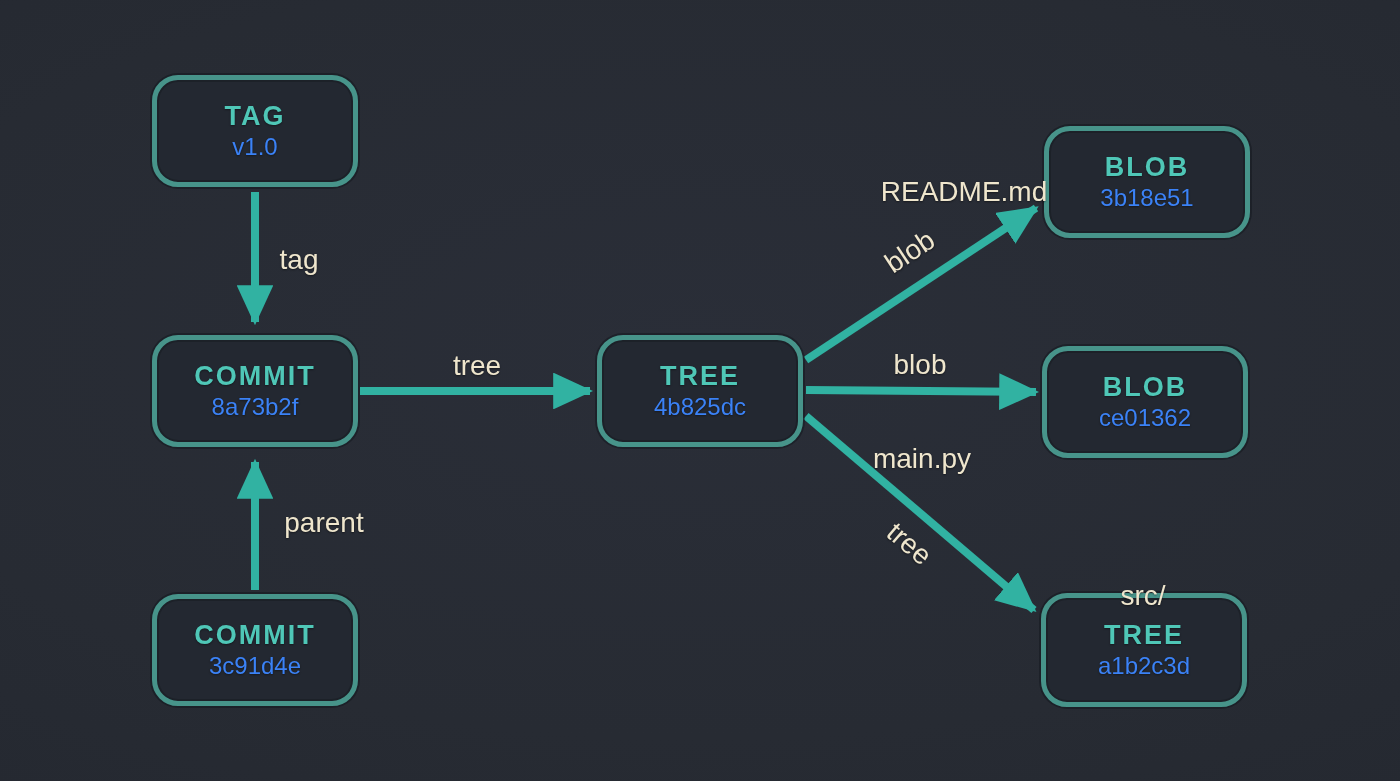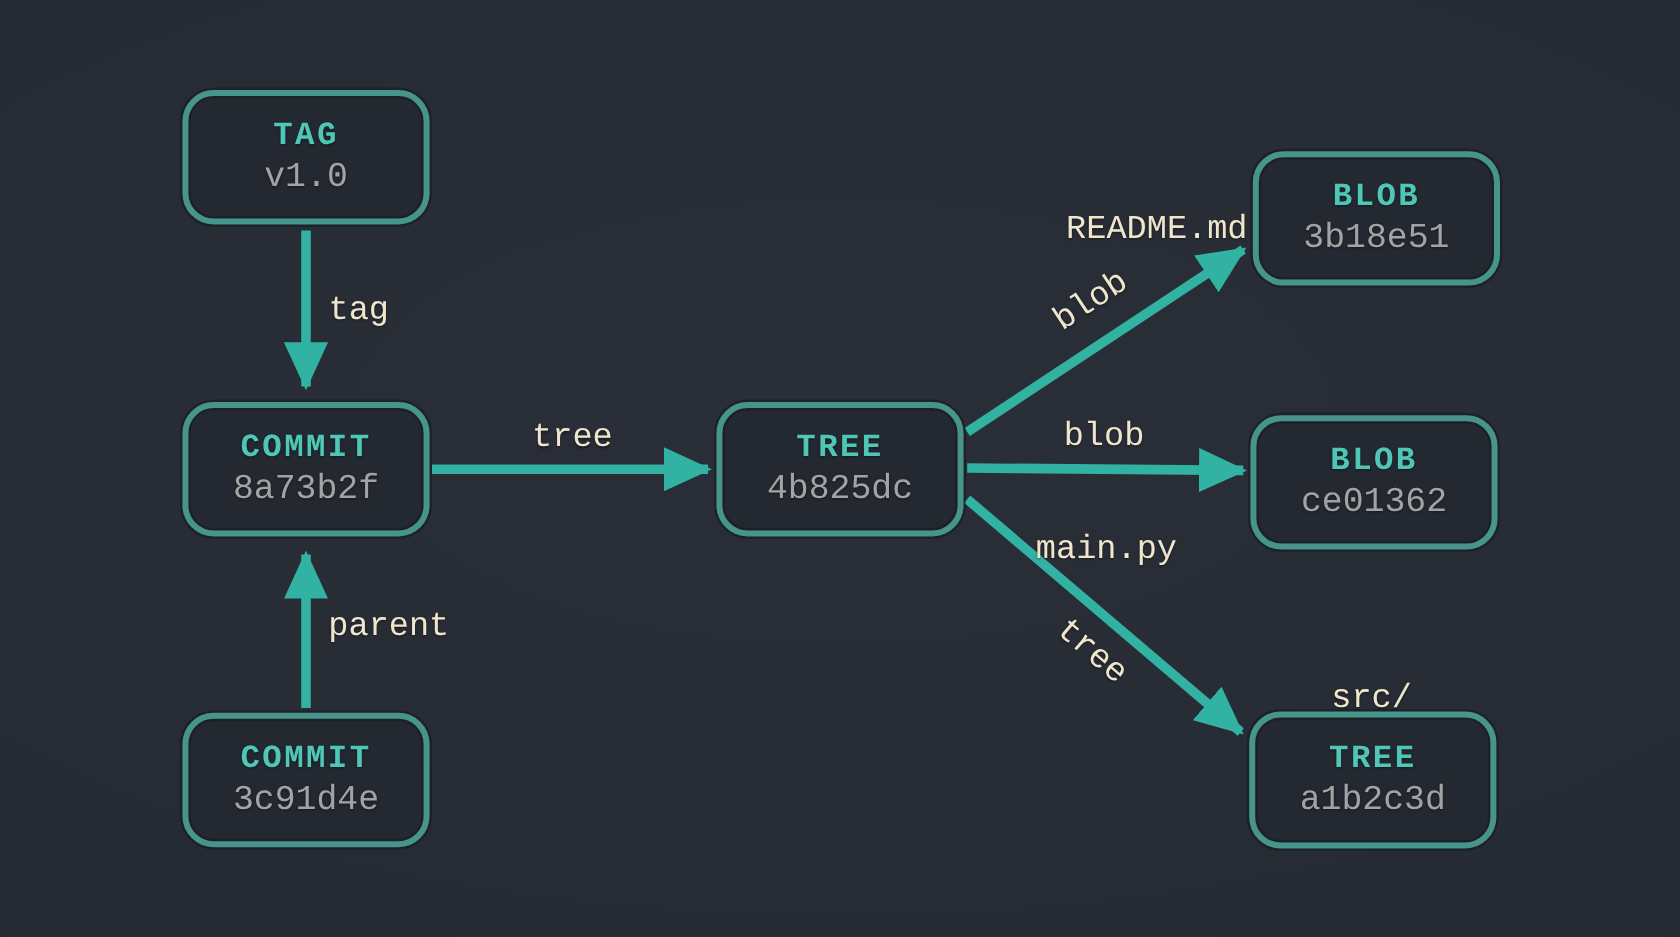--- a/index.html
+++ b/index.html
@@ -6,21 +6,21 @@
     margin: 0;
     padding: 0;
     background: #1e222a;
   }
   .stage {
     position: relative;
     width: 1400px;
     height: 781px;
     overflow: hidden;
     background: radial-gradient(ellipse 110% 90% at 50% 45%, #2a2e38 0%, #272b33 55%, #23272f 100%);
-    font-family: Liberation Mono, monospace;
+    font-family: Liberation Sans, sans-serif;
   }
   svg.wires {
     position: absolute;
     inset: 0;
     width: 1400px;
     height: 781px;
   }
   .node {
     position: absolute;
     width: 206px;
@@ -38,22 +38,22 @@
   }
   .node-type {
     color: #4fc7b7;
     font-size: 27px;
     font-weight: bold;
     letter-spacing: 2px;
     line-height: 1;
     text-shadow: 0 1px 2px rgba(0,0,0,0.4);
   }
   .node-value {
-    color: #a3a3a3;
-    font-size: 29px;
+    color: #3b82f6;
+    font-size: 24px;
     line-height: 1;
     text-shadow: 0 1px 2px rgba(0,0,0,0.4);
   }
   .edge-label {
     position: absolute;
     transform: translate(-50%, -50%);
     color: #efe6cd;
     font-size: 28px;
     line-height: 1;
     white-space: nowrap;
@@ -125,15 +125,15 @@
   <div class="edge-label" style="left:964px; top:192px;">README.md</div>
 
   <div class="edge-label rot-up" style="left:910px; top:252px;">blob</div>
 
   <div class="edge-label" style="left:920px; top:365px;">blob</div>
 
   <div class="edge-label" style="left:922px; top:419px;margin-top:40px;">main.py</div>
 
   <div class="edge-label rot-down" style="left:909px; top:544px;">tree</div>
 
-  <div class="edge-label" style="left:1143px; top:583px;">src/</div>
+  <div class="edge-label" style="left:1143px; top:596px;">src/</div>
 
 </div>
 
 </body></html>

